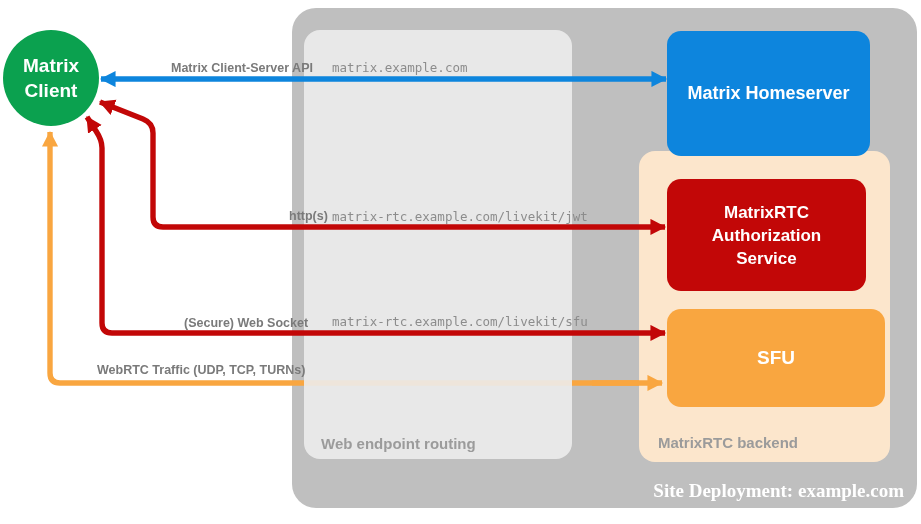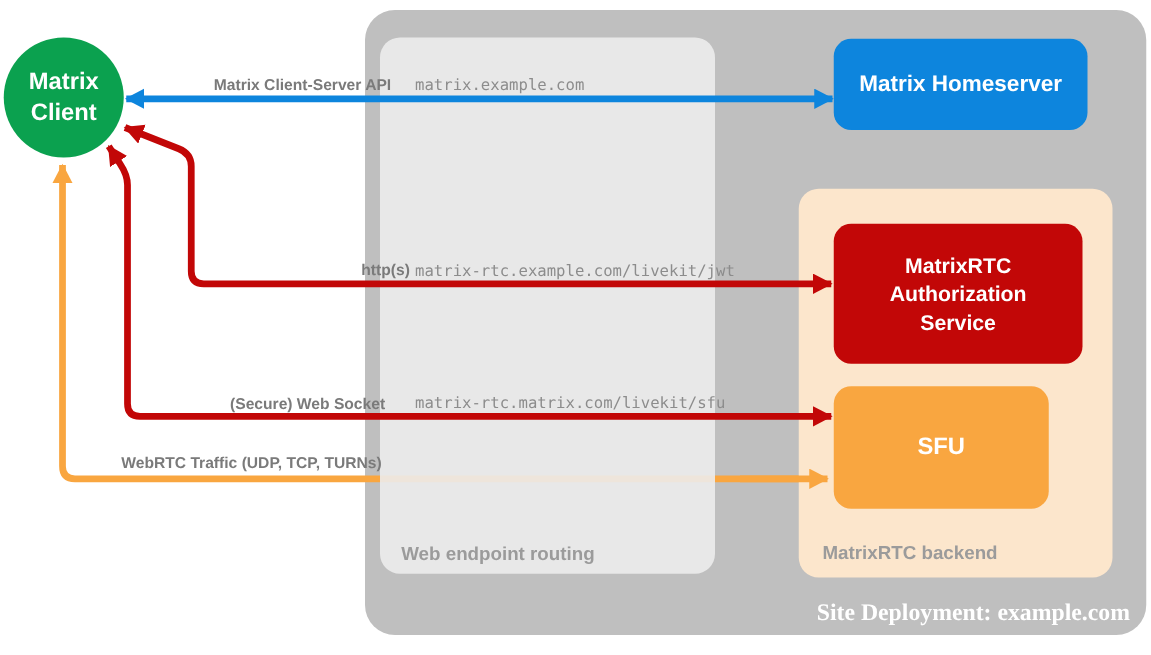--- a/index.html
+++ b/index.html
@@ -35,29 +35,29 @@
   
   .node{
     position:absolute;display:flex;align-items:center;justify-content:center;
     text-align:center;color:#ffffff;font-weight:bold;
   }
   .client-circle{
     left:3px;top:30px;width:96px;height:96px;border-radius:50%;
     background:#0ba14f;font-size:19px;line-height:25px;padding:0 14px;box-sizing:border-box;
   }
   .homeserver{
-    left:667px;top:31px;width:203px;height:73px;border-radius:14px;
+    left:667px;top:31px;width:203px;height:125px;border-radius:14px;
     background:#0d85dd;font-size:18px;
   }
   .authservice{
     left:667px;top:179px;width:199px;height:112px;border-radius:14px;
     background:#c20707;font-size:17px;line-height:23px;padding:0 24px;box-sizing:border-box;
   }
   .sfu{
-    left:667px;top:309px;width:172px;height:98px;border-radius:14px;
+    left:667px;top:309px;width:218px;height:98px;border-radius:14px;
     background:#f9a640;font-size:19px;
   }
   
   .arrows{position:absolute;left:0;top:0;pointer-events:none;}
   
   .edge-label{
     position:absolute;font-size:12.5px;font-weight:bold;color:#7a7a7a;white-space:nowrap;margin-left:38px;
   }
   .endpoint-label{
     position:absolute;font-family:"DejaVu Sans Mono",monospace;
@@ -120,15 +120,15 @@
     <path d="M592,383 L662,383" fill="none" stroke="#f9a640" stroke-width="5.4" marker-end="url(#ah-orange2)"></path>
   </svg>
 
   <div class="edge-label lbl-api">Matrix Client-Server API</div>
   <div class="edge-label lbl-https">http(s)</div>
   <div class="edge-label lbl-ws">(Secure) Web Socket</div>
   <div class="edge-label lbl-webrtc">WebRTC Traffic (UDP, TCP, TURNs)</div>
 
   <div class="endpoint-label ep-matrix">matrix.example.com</div>
   <div class="endpoint-label ep-jwt">matrix-rtc.example.com/livekit/jwt</div>
-  <div class="endpoint-label ep-sfu">matrix-rtc.matrix.com/livekit/sfu</div>
+  <div class="endpoint-label ep-sfu">matrix-rtc.example.com/livekit/sfu</div>
 
 </div>
 
 </body></html>

